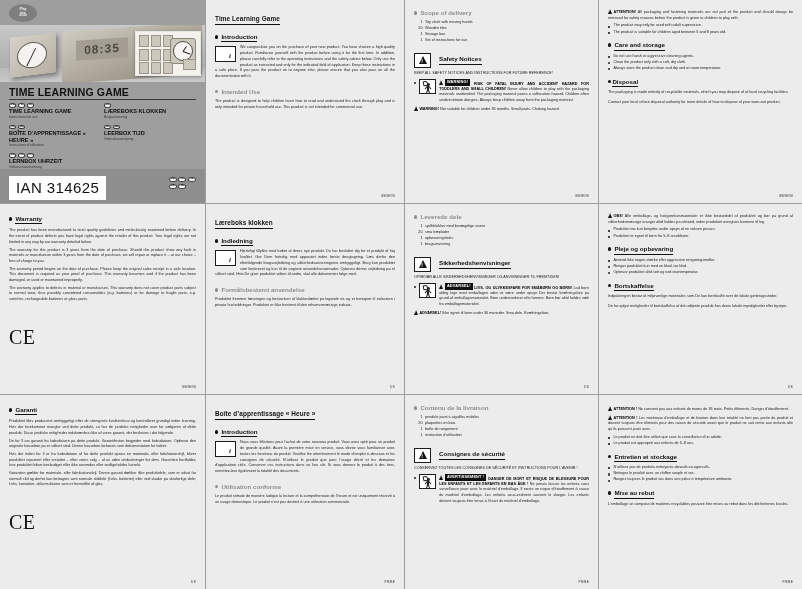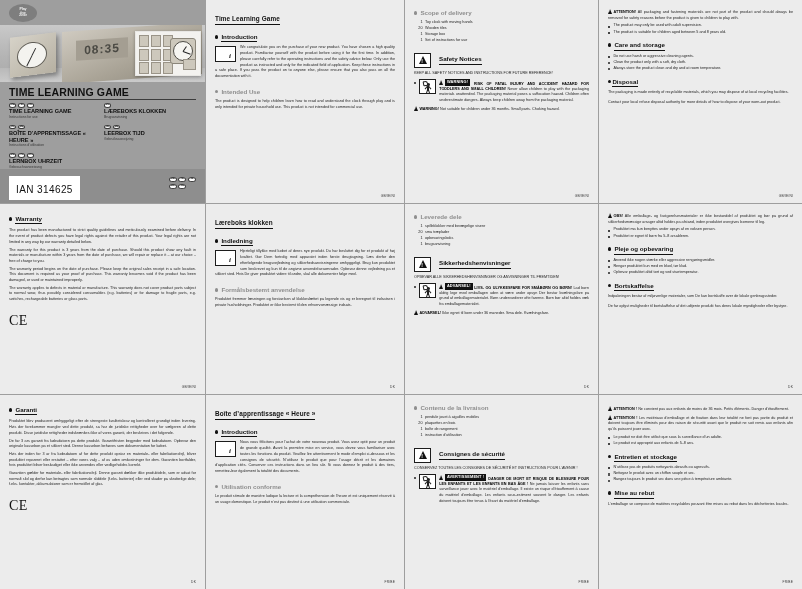--- a/index.html
+++ b/index.html
@@ -167,21 +167,21 @@
   .lsub { font-size: 3.4px; color: #3a3a3a; line-height: 1.2; margin-top: .5px; }
 
   .ian-bar {
     position: absolute; left: 0; bottom: 0; width: 205px; height: 34px;
     background: #8e8e8e;
   }
   .ian-box {
     position: absolute; left: 9px; top: 7px;
     background: #fff; padding: 2.5px 7px 3px 7px;
   }
-  .ian-box span { font-size: 10px; color: #111; letter-spacing: .4px; }
+  .ian-box span { font-size: 15px; color: #111; letter-spacing: .4px; }
   .ian-flags {
     position: absolute; right: 9px; top: 8px;
     display: grid; grid-template-columns: repeat(3, auto);
     gap: 1.6px; justify-items: center;
   }
   .ian-flags .flag { width: 8px; height: 5px; }
 
   
   .infobox {
     float: left; width: 21px; height: 16px; margin: 1px 4px 1px 0;
@@ -257,21 +257,21 @@
   }
   ul.items li .sq {
     width: 2.2px; height: 2.2px; background: #444; flex: none; margin-top: 2.2px;
   }
   ul.items li .sq.hollow { background: none; border: .5px solid #555; }
   .delivery { font-size: 3.75px; line-height: 1.55; color: #1c1c1c; margin: 2px 0; }
   .delivery div { display: flex; }
   .delivery .n { width: 11px; text-align: right; padding-right: 2.5px; flex: none; }
   .ce {
     font-family: "Liberation Serif", serif;
-    font-size: 14px; color: #111; margin-top: 10px; letter-spacing: .5px;
+    font-size: 20px; color: #111; margin-top: 23px; letter-spacing: .5px;
   }
   .footer-code {
     position: absolute; right: 9px; bottom: 5px;
     font-size: 3.3px; color: #3a3a3a; letter-spacing: .15px;
   }
   .clr { clear: both; }
 </style>
 </head>
 <body>
 

